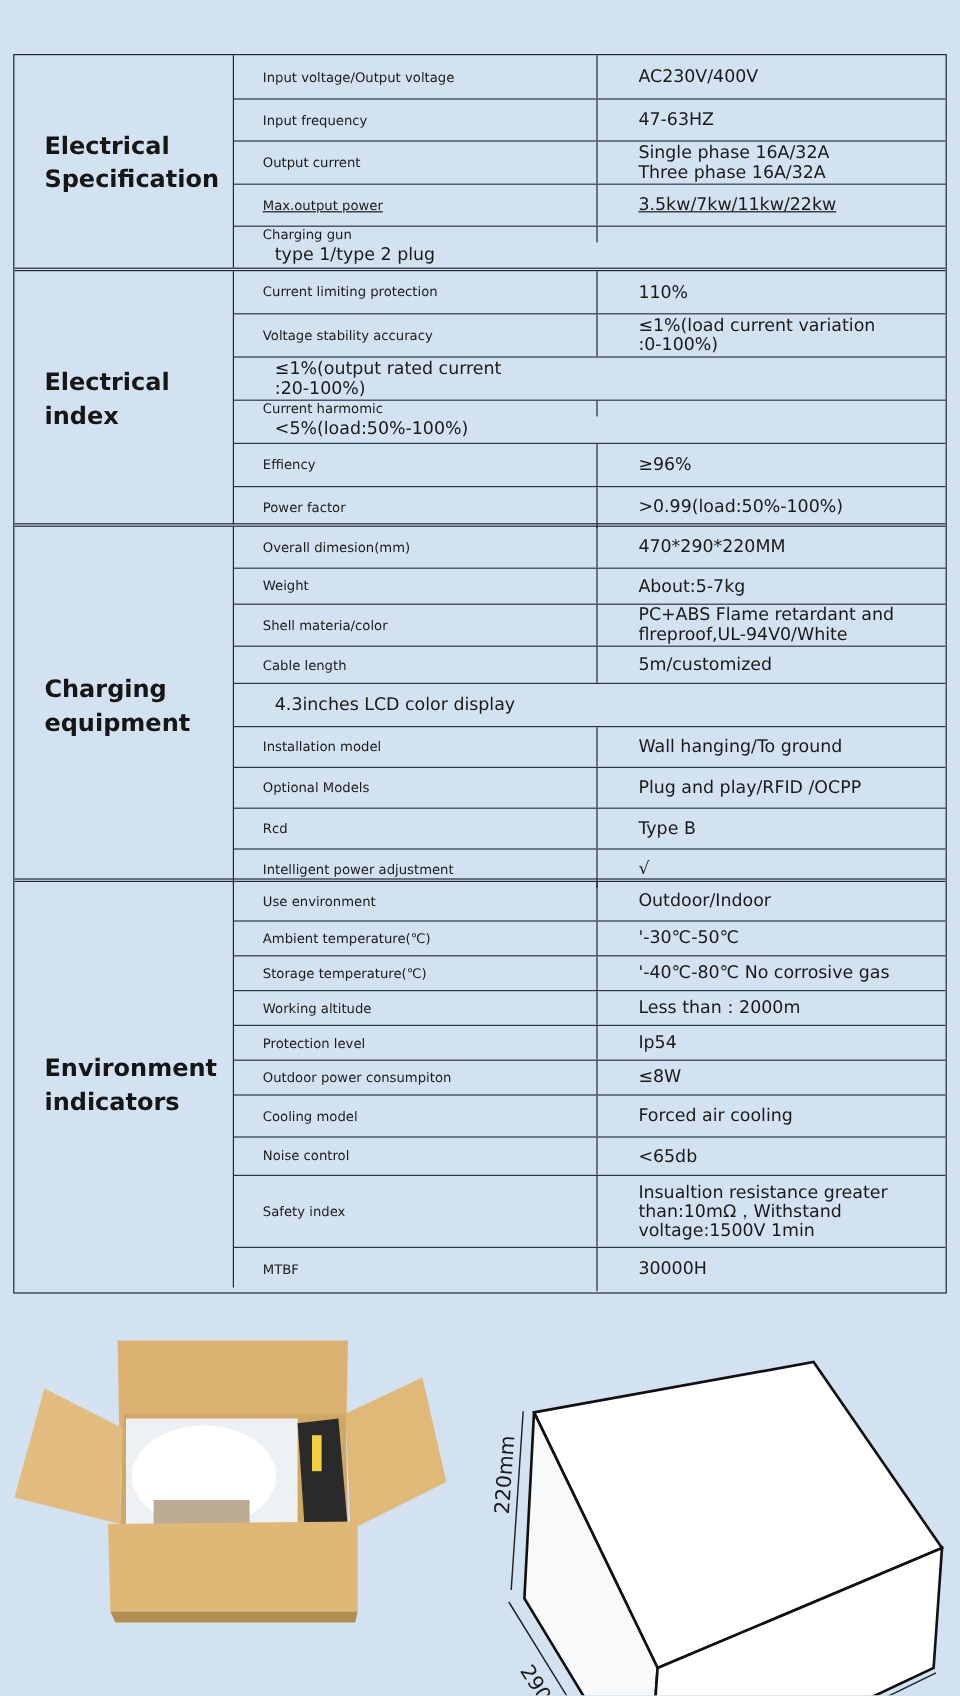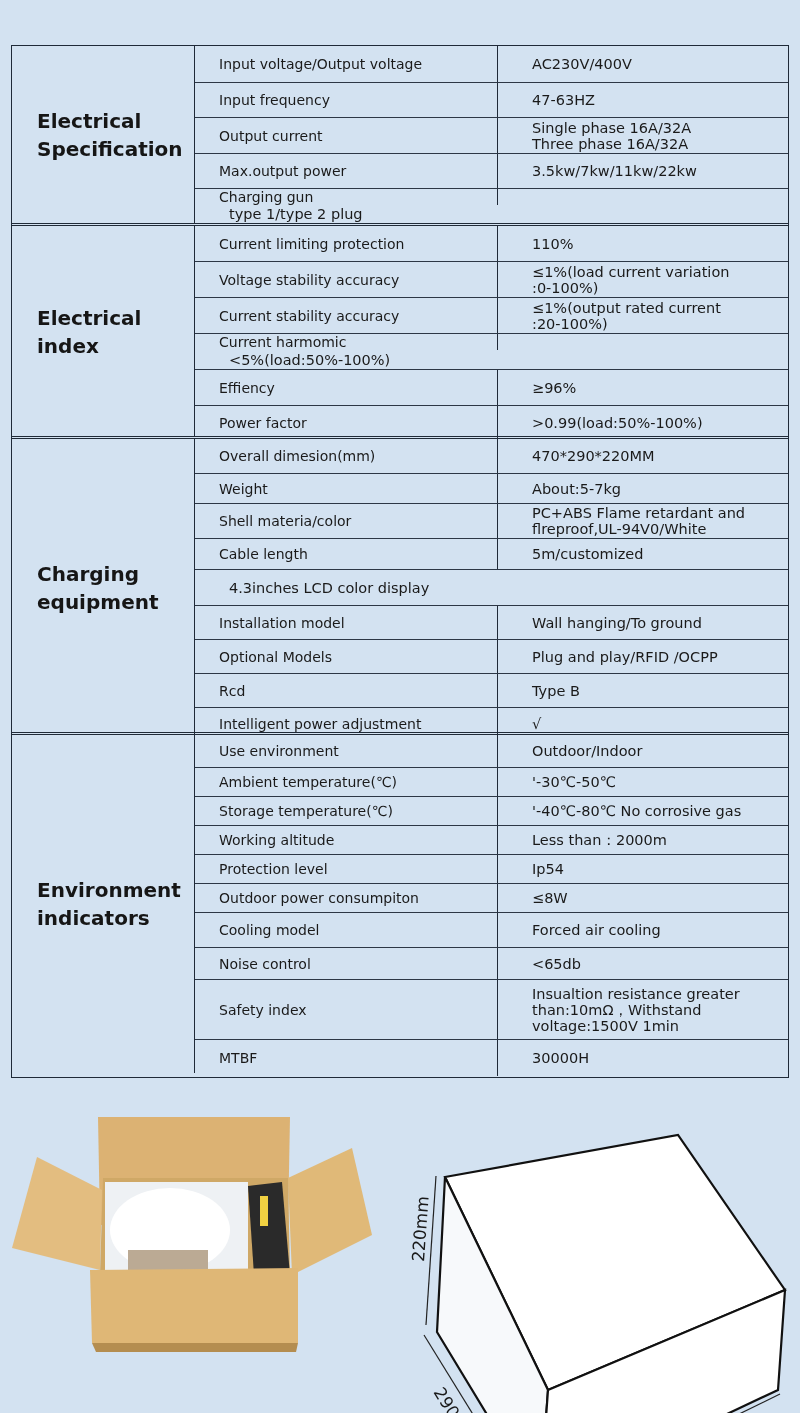--- a/index.html
+++ b/index.html
@@ -3,21 +3,21 @@
 <meta charset="utf-8">
 <style>
   html,body{margin:0;padding:0;}
   body{width:800px;height:1413px;background:#d3e2f1;position:relative;overflow:hidden;font-family:"DejaVu Sans","Liberation Sans",sans-serif;color:#1a1a1a;}
   .tbl{position:absolute;left:11px;top:45px;width:778px;height:1033px;border:1.5px solid #1f2a38;box-sizing:border-box;}
   .group{position:absolute;left:0;width:100%;box-sizing:border-box;}
   .group.sep{border-top:3px double #1f2a38;}
   .gtitle{position:absolute;left:0;width:183px;top:0;bottom:0;display:flex;align-items:center;padding-left:25px;box-sizing:border-box;font-size:20px;font-weight:bold;line-height:28px;border-right:1.5px solid #1f2a38;color:#161616;}
   .row{position:absolute;left:183px;right:0;display:flex;box-sizing:border-box;border-top:1.5px solid #2c3746;}
   .row.first{border-top:none;}
-  .c1{width:303px;border-right:1.5px solid #1f2a38;padding-left:24px;display:flex;align-items:center;font-size:14px;box-sizing:border-box;}
+  .c1{width:303px;border-right:1.5px solid #1f2a38;padding-left:24px;display:flex;align-items:center;font-size:11px;box-sizing:border-box;}
   .c2{flex:1;padding-left:34px;display:flex;align-items:center;font-size:14.5px;line-height:16px;box-sizing:border-box;white-space:pre-line;}
   .photos{position:absolute;left:0;top:1090px;width:800px;height:323px;}
   .dimlabel{font-family:"DejaVu Sans","Liberation Sans",sans-serif;font-size:17px;fill:#1a1a1a;}
 </style>
 </head>
 <body>
 
 <div class="tbl" id="tbl">
     <div class="group" style="top: 0px; height: 177px;">
       <div class="gtitle">
@@ -30,21 +30,21 @@
       </div>
       <div class="row" style="top: 36px; height: 35px;">
         <div class="c1">Input frequency</div>
         <div class="c2">47-63HZ</div>
       </div>
       <div class="row" style="top: 71px; height: 36px;">
         <div class="c1">Output current</div>
         <div class="c2">Single phase 16A/32A
 Three phase 16A/32A</div>
       </div>
-      <div class="row" style="top: 107px; height: 35px;">
+      <div class="row" style="top: 107px; height: 35px; text-decoration: underline;">
         <div class="c1">Max.output power</div>
         <div class="c2">3.5kw/7kw/11kw/22kw</div>
       </div>
       <div class="row" style="top: 142px; height: 35px; flex-direction: column;">
         <div class="c1">Charging gun</div>
         <div class="c2">type 1/type 2 plug</div>
       </div>
     </div>
     <div class="group sep" style="top: 177px; height: 214px;">
       <div class="gtitle">
@@ -54,21 +54,20 @@
       <div class="row first" style="top: 0px; height: 35px;">
         <div class="c1">Current limiting protection</div>
         <div class="c2">110%</div>
       </div>
       <div class="row" style="top: 35px; height: 36px;">
         <div class="c1">Voltage stability accuracy</div>
         <div class="c2">≤1%(load current variation
 :0-100%)</div>
       </div>
       <div class="row" style="top: 71px; height: 36px;">
-        <div class="c1">Current stability accuracy</div>
         <div class="c2">≤1%(output rated current
 :20-100%)</div>
       </div>
       <div class="row" style="top: 107px; height: 36px; flex-direction: column;">
         <div class="c1">Current harmomic</div>
         <div class="c2">&lt;5%(load:50%-100%)</div>
       </div>
       <div class="row" style="top: 143px; height: 36px;">
         <div class="c1">Effiency</div>
         <div class="c2">≥96%</div>

